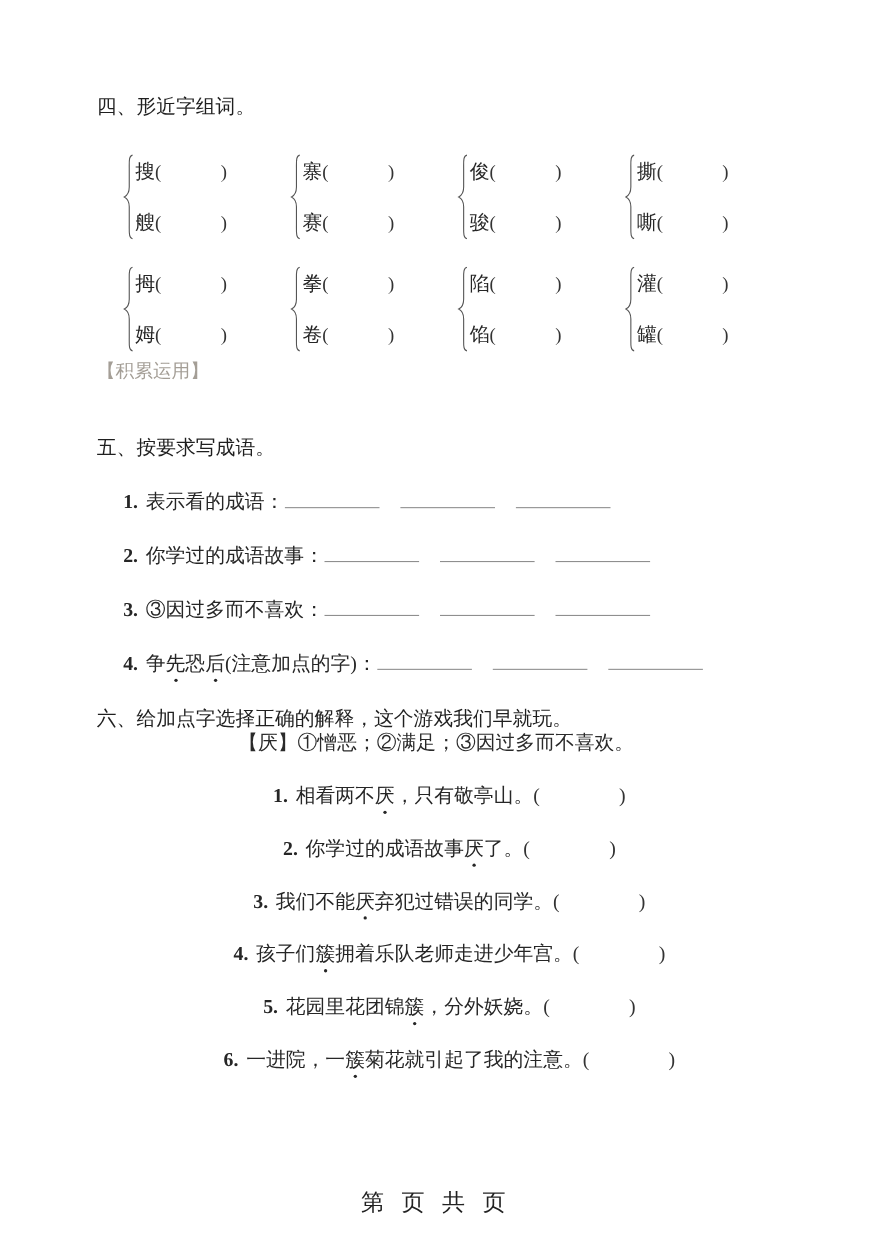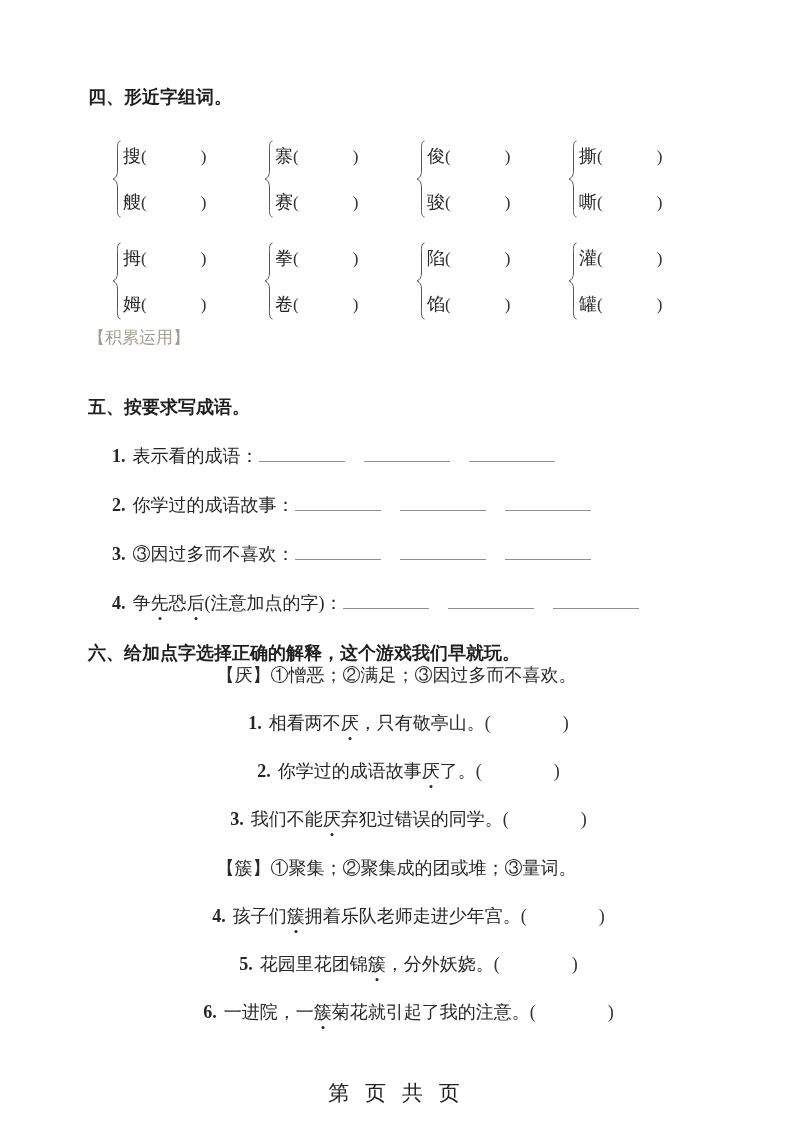--- a/index.html
+++ b/index.html
@@ -10,21 +10,21 @@
     background: #ffffff;
     overflow: hidden;
     color: #262626;
     font-family: "Liberation Serif", "DejaVu Serif", serif;
     font-size: 18px;
   }
   .content { padding: 86px 88px 0 88px; }
 
   .sec-title {
     font-family: "Liberation Sans", "DejaVu Sans", sans-serif;
-    font-weight: bold;
+    font-weight: normal;
     font-size: 18px;
     color: #1f1f1f;
     line-height: 22px;
   }
 
   
   .pairs-grid {
     display: grid;
     grid-template-columns: repeat(4, 152px);
     row-gap: 24px;
@@ -333,21 +333,20 @@
     <div class="q-item">
       <span class="sentence">
         <span class="num">3.</span><span>我们不能</span><span class="dot">厌</span><span>弃犯过错误的同学。</span>
       </span>
       <span class="answer">
         <span>(</span>
           <span>)</span>
       </span>
     </div>
 
-    <div class="definition definition2">【簇】①聚集；②聚集成的团或堆；③量词。</div>
 
     <div class="q-item">
       <span class="sentence">
         <span class="num">4.</span><span>孩子们</span><span class="dot">簇</span><span>拥着乐队老师走进少年宫。</span>
       </span>
       <span class="answer">
         <span>(</span>
           <span>)</span>
       </span>
     </div>

